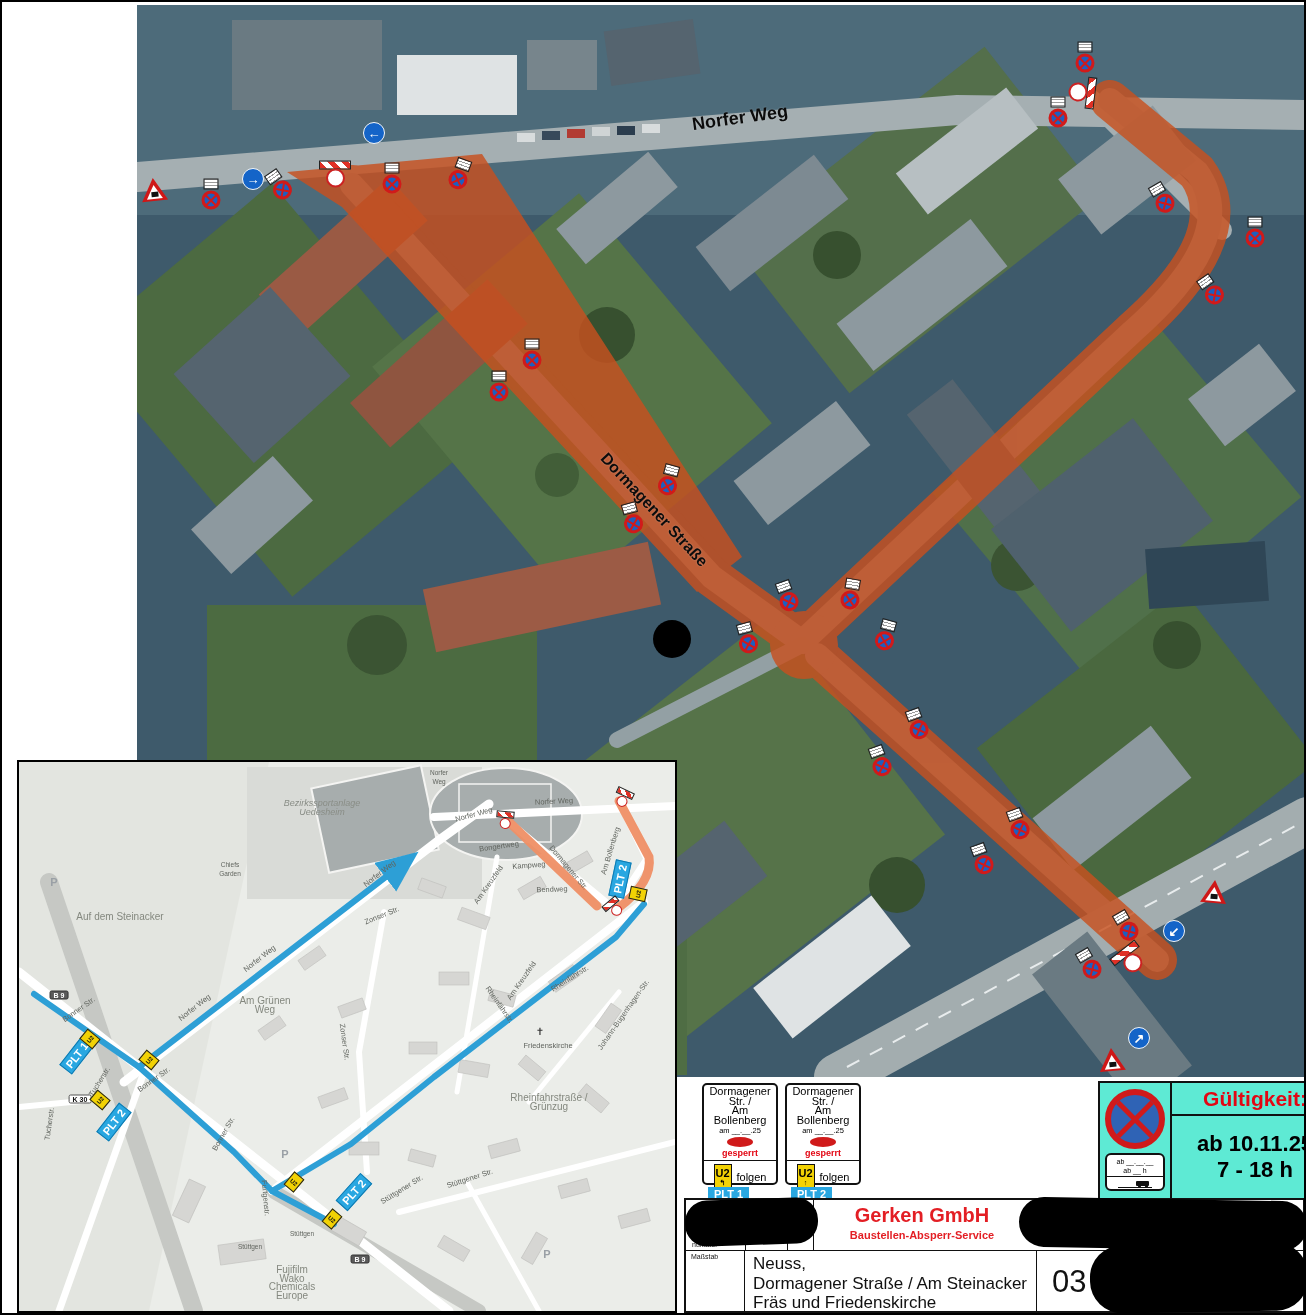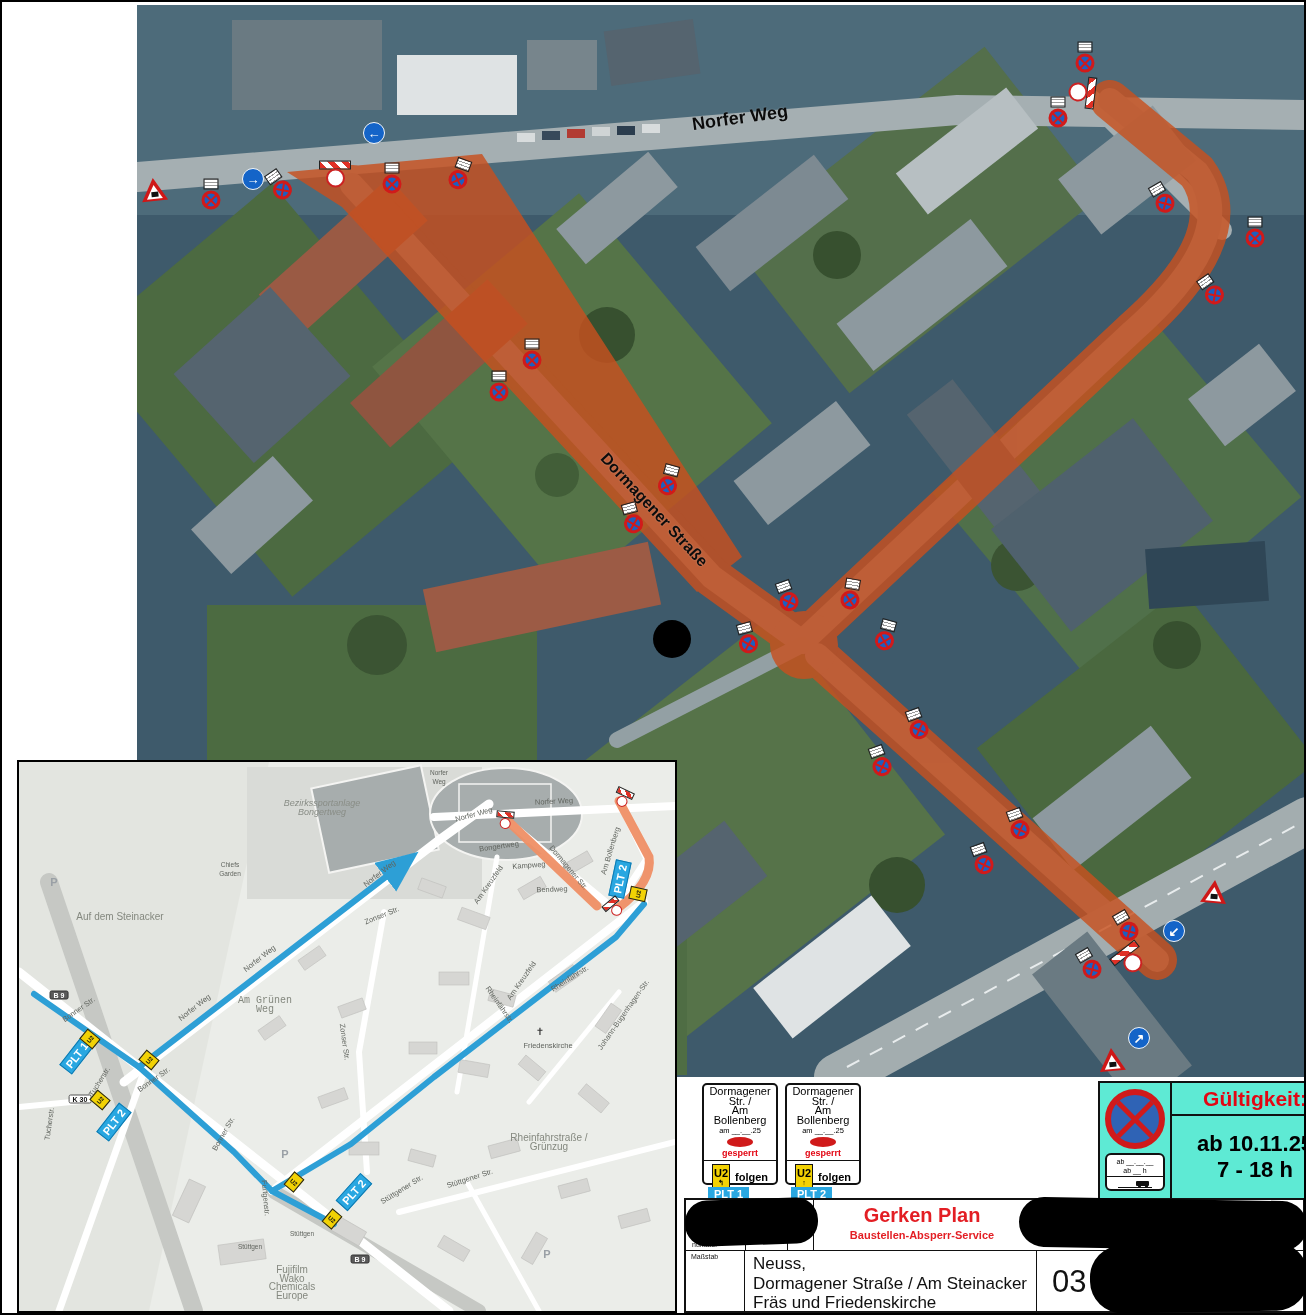--- a/index.html
+++ b/index.html
@@ -46,21 +46,21 @@
   .panel{position:absolute;width:76px;height:102px;background:#fff;border:2px solid #111;border-radius:5px;box-sizing:border-box;
          z-index:25;display:flex;flex-direction:column;align-items:center;padding-top:2px;}
   .panel .t{font-size:11px;font-weight:400;line-height:9.5px;text-align:center;}
   .panel .d{font-size:7.5px;margin-top:1px;}
   .panel .circ{width:16px;height:16px;border-radius:50%;background:#fff;border:5px solid #d01a1a;margin-top:2px;}
   .panel .ges{color:#e30613;font-weight:700;font-size:9px;margin-top:1px;}
   .panel .row{border-top:1.5px solid #111;margin-top:2px;width:100%;display:flex;align-items:center;justify-content:center;gap:5px;padding-top:3px;}
   .panel .u2b{width:16px;height:24px;background:#f2d204;border:1px solid #111;display:flex;flex-direction:column;align-items:center;justify-content:center;line-height:1;}
   .panel .u2b .a{font-size:11px;font-weight:700;}
   .panel .u2b .b{font-size:7px;font-weight:700;}
-  .panel .fl{font-weight:700;font-size:11px;text-align:center;}
+  .panel .fl{font-weight:400;font-size:11px;text-align:center;}
   .pbadge{position:absolute;z-index:25;background:#29a7e1;color:#fff;font-weight:700;font-size:11px;line-height:14px;padding:0 6px;}
   .validity{position:absolute;left:1096px;top:1079px;width:242px;height:119px;background:#5eead4;border:2px solid #111;box-sizing:border-box;
             display:flex;z-index:25;}
   .validity .left{width:70px;display:flex;flex-direction:column;align-items:center;padding-top:6px;border-right:2px solid #111;}
   .vns{width:48px;height:48px;border-radius:50%;background:#2f63b5;border:6px solid #d01a1a;position:relative;overflow:hidden;}
   .vns::before,.vns::after{content:'';position:absolute;top:50%;left:-8px;right:-8px;height:5px;margin-top:-2.5px;background:#d01a1a;}
   .vns::before{transform:rotate(45deg);} .vns::after{transform:rotate(-45deg);}
   .vplate{margin-top:4px;width:56px;background:#fff;border:2px solid #111;border-radius:6px;font-size:7px;text-align:center;line-height:9px;padding:2px 0 1px;}
   .vplate .sep{border-top:1px solid #111;margin-top:1px;padding-top:1px;display:flex;justify-content:center;}
   .tow{width:34px;height:9px;border-bottom:1.5px solid #111;position:relative;}
@@ -372,46 +372,46 @@
       <div class="arr" style="left: 1137px; top: 1036px; transform: translate(-50%, -50%);">↗</div>
       <div class="sg" style="left: 1110px; top: 1058px; transform: translate(-50%, -50%) rotate(-5deg);">
         <i class="triw">
           <i class="tri"></i>
           <i class="tri2"></i>
           <i class="wk"></i>
         </i>
       </div>
       <div class="dotb" style="left: 670px; top: 637px; transform: translate(-50%, -50%);"></div>
       <div class="ins-lb area" style="left: 320px; top: 805px; transform: translate(-50%, -50%);">Bezirkssportanlage
-Bongertweg</div>
+Uedesheim</div>
       <div class="ins-lb tiny" style="left: 228px; top: 867px; transform: translate(-50%, -50%);">Chiefs
 Garden</div>
       <div class="ins-lb area2" style="left: 118px; top: 915px; transform: translate(-50%, -50%);">Auf dem Steinacker</div>
-      <div class="ins-lb area2" style="left: 263px; top: 1003px; transform: translate(-50%, -50%); font-family: Liberation Mono, monospace;">Am Grünen
+      <div class="ins-lb area2" style="left: 263px; top: 1003px; transform: translate(-50%, -50%);">Am Grünen
 Weg</div>
       <div class="ins-lb" style="left: 552px; top: 800px; transform: translate(-50%, -50%) rotate(-3deg);">Norfer Weg</div>
       <div class="ins-lb" style="left: 472px; top: 813px; transform: translate(-50%, -50%) rotate(-15deg);">Norfer Weg</div>
       <div class="ins-lb" style="left: 378px; top: 872px; transform: translate(-50%, -50%) rotate(-38deg);">Norfer Weg</div>
       <div class="ins-lb" style="left: 258px; top: 957px; transform: translate(-50%, -50%) rotate(-38deg);">Norfer Weg</div>
       <div class="ins-lb" style="left: 193px; top: 1006px; transform: translate(-50%, -50%) rotate(-38deg);">Norfer Weg</div>
       <div class="ins-lb" style="left: 497px; top: 845px; transform: translate(-50%, -50%) rotate(-8deg);">Bongertweg</div>
       <div class="ins-lb" style="left: 527px; top: 864px; transform: translate(-50%, -50%) rotate(-4deg);">Kampweg</div>
       <div class="ins-lb" style="left: 550px; top: 888px; transform: translate(-50%, -50%) rotate(-2deg);">Bendweg</div>
       <div class="ins-lb" style="left: 566px; top: 866px; transform: translate(-50%, -50%) rotate(50deg);">Dormagener Str.</div>
       <div class="ins-lb" style="left: 609px; top: 849px; transform: translate(-50%, -50%) rotate(-73deg);">Am Bollenberg</div>
       <div class="ins-lb" style="left: 487px; top: 883px; transform: translate(-50%, -50%) rotate(-55deg);">Am Kreuzfeld</div>
       <div class="ins-lb" style="left: 520px; top: 979px; transform: translate(-50%, -50%) rotate(-55deg);">Am Kreuzfeld</div>
       <div class="ins-lb" style="left: 380px; top: 914px; transform: translate(-50%, -50%) rotate(-22deg);">Zonser Str.</div>
       <div class="ins-lb" style="left: 342px; top: 1040px; transform: translate(-50%, -50%) rotate(82deg);">Zonser Str.</div>
       <div class="ins-lb" style="left: 568px; top: 977px; transform: translate(-50%, -50%) rotate(-32deg);">Rheinfährstr.</div>
       <div class="ins-lb" style="left: 497px; top: 1003px; transform: translate(-50%, -50%) rotate(55deg);">Rheinfährstr.</div>
       <div class="ins-lb" style="left: 546px; top: 1044px; transform: translate(-50%, -50%);">Friedenskirche</div>
       <div class="ins-lb church" style="left: 538px; top: 1030px; transform: translate(-50%, -50%);">✝</div>
       <div class="ins-lb" style="left: 622px; top: 1013px; transform: translate(-50%, -50%) rotate(-55deg);">Johann-Bugenhagen-Str.</div>
-      <div class="ins-lb area2" style="left: 547px; top: 1100px; transform: translate(-50%, -50%); margin-top: 40px;">Rheinfahrstraße /
+      <div class="ins-lb area2" style="left: 547px; top: 1100px; transform: translate(-50%, -50%);">Rheinfahrstraße /
 Grünzug</div>
       <div class="ins-lb" style="left: 77px; top: 1008px; transform: translate(-50%, -50%) rotate(-35deg);">Bonner Str.</div>
       <div class="ins-lb" style="left: 152px; top: 1078px; transform: translate(-50%, -50%) rotate(-35deg);">Bonner Str.</div>
       <div class="ins-lb" style="left: 222px; top: 1132px; transform: translate(-50%, -50%) rotate(-60deg);">Bonner Str.</div>
       <div class="ins-lb" style="left: 98px; top: 1080px; transform: translate(-50%, -50%) rotate(-58deg);">Tucherstr.</div>
       <div class="ins-lb" style="left: 48px; top: 1122px; transform: translate(-50%, -50%) rotate(-82deg);">Tucherstr.</div>
       <div class="ins-lb tiny" style="left: 300px; top: 1232px; transform: translate(-50%, -50%);">Stüttgen</div>
       <div class="ins-lb tiny" style="left: 248px; top: 1245px; transform: translate(-50%, -50%);">Stüttgen</div>
       <div class="ins-lb" style="left: 400px; top: 1188px; transform: translate(-50%, -50%) rotate(-32deg);">Stüttgener Str.</div>
       <div class="ins-lb" style="left: 468px; top: 1177px; transform: translate(-50%, -50%) rotate(-18deg);">Stüttgener Str.</div>
@@ -502,21 +502,21 @@
         <div>7 - 18 h</div>
       </div>
     </div>
   </div>
 
   <div class="tblock">
     <div class="tb-r1">
       <div class="v1"></div>
         <div class="v2"></div>
         <div class="v3"></div>
-      <div class="gname">Gerken Plan</div>
+      <div class="gname">Gerken GmbH</div>
       <div class="gsub">Baustellen-Absperr-Service</div>
       <div class="gaddr">
         <div>In der Steele 8</div>
         <div>40599 Düsseldorf</div>
         <div>0211 / 73 77 690</div>
       </div>
       <div class="lb-sm" style="left:6px;bottom:2px;">nummer</div>
     </div>
     <div class="tb-r2">
       <div class="v1"></div>

